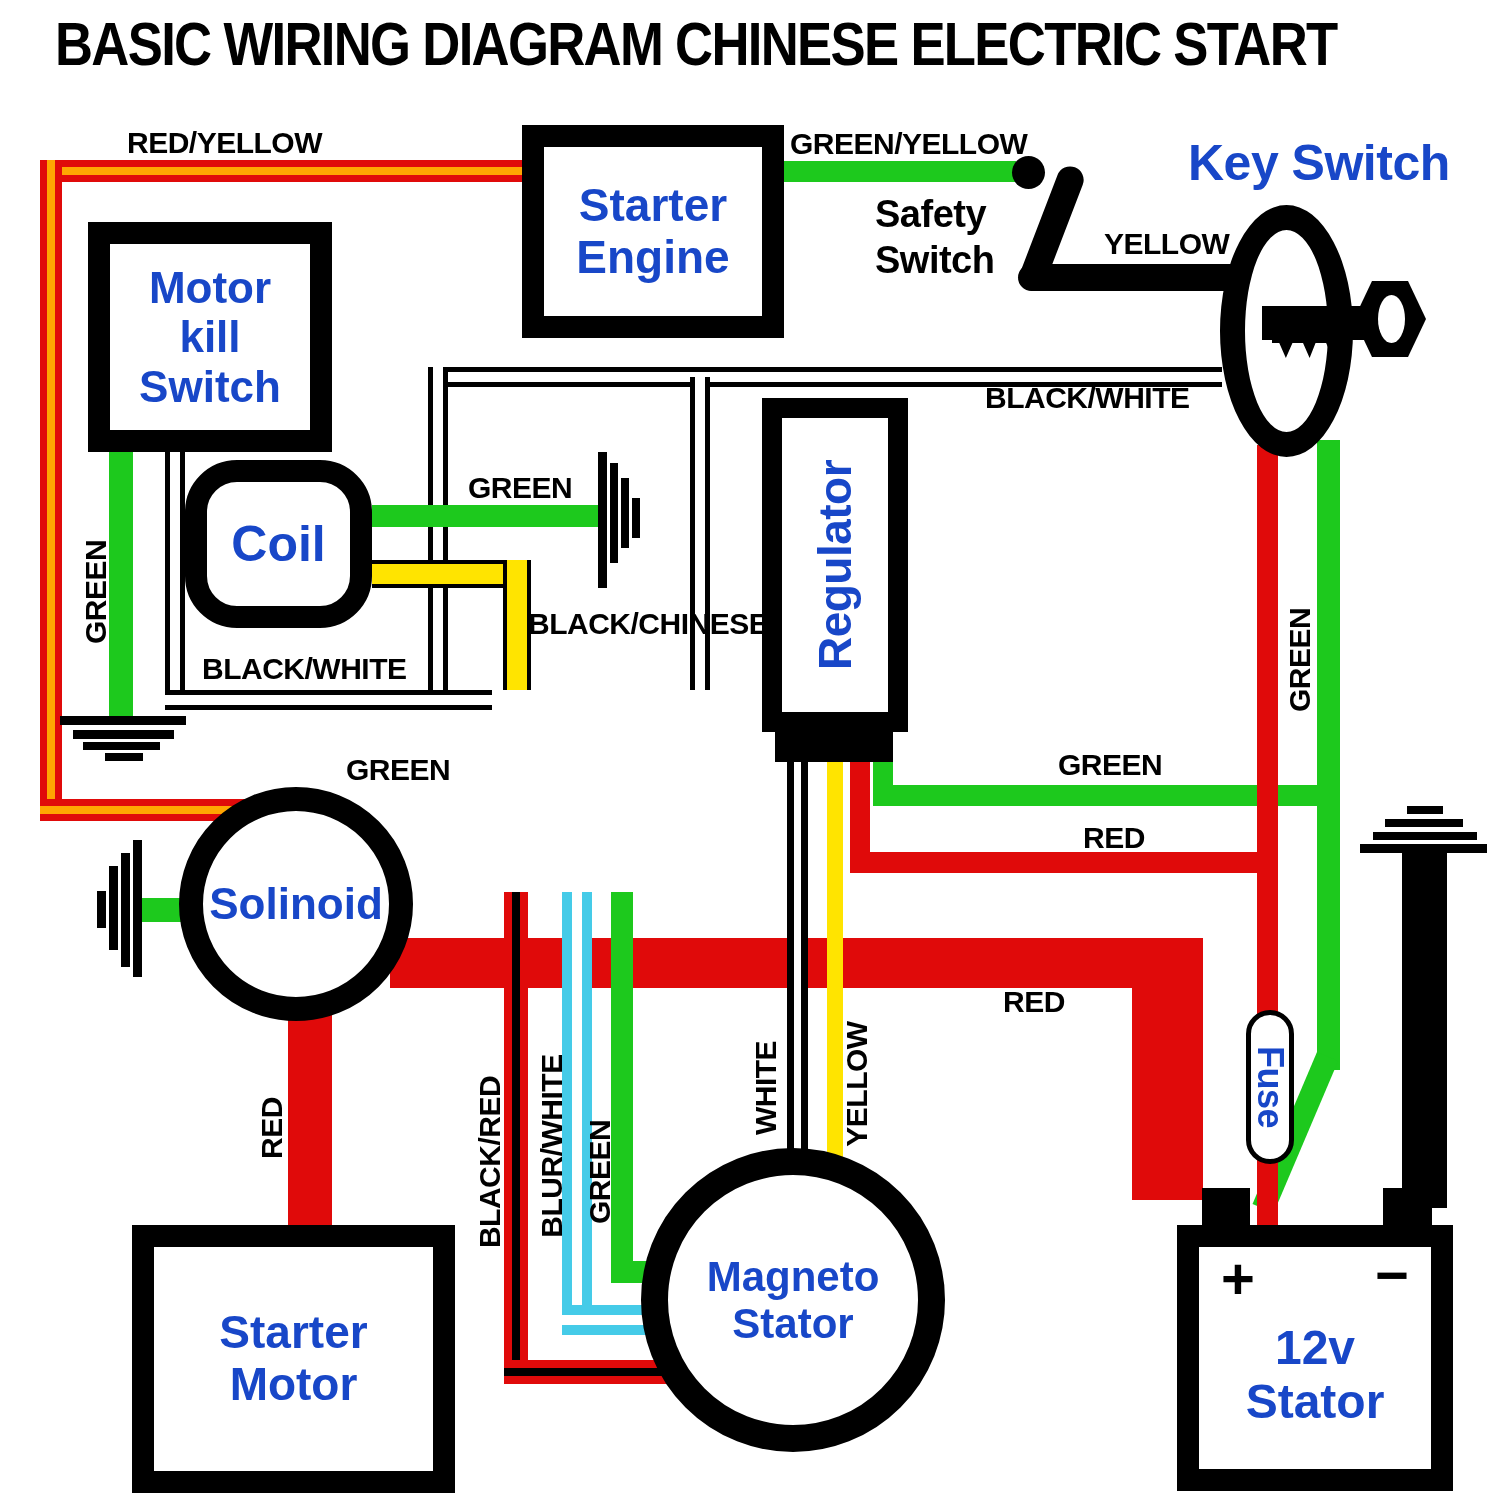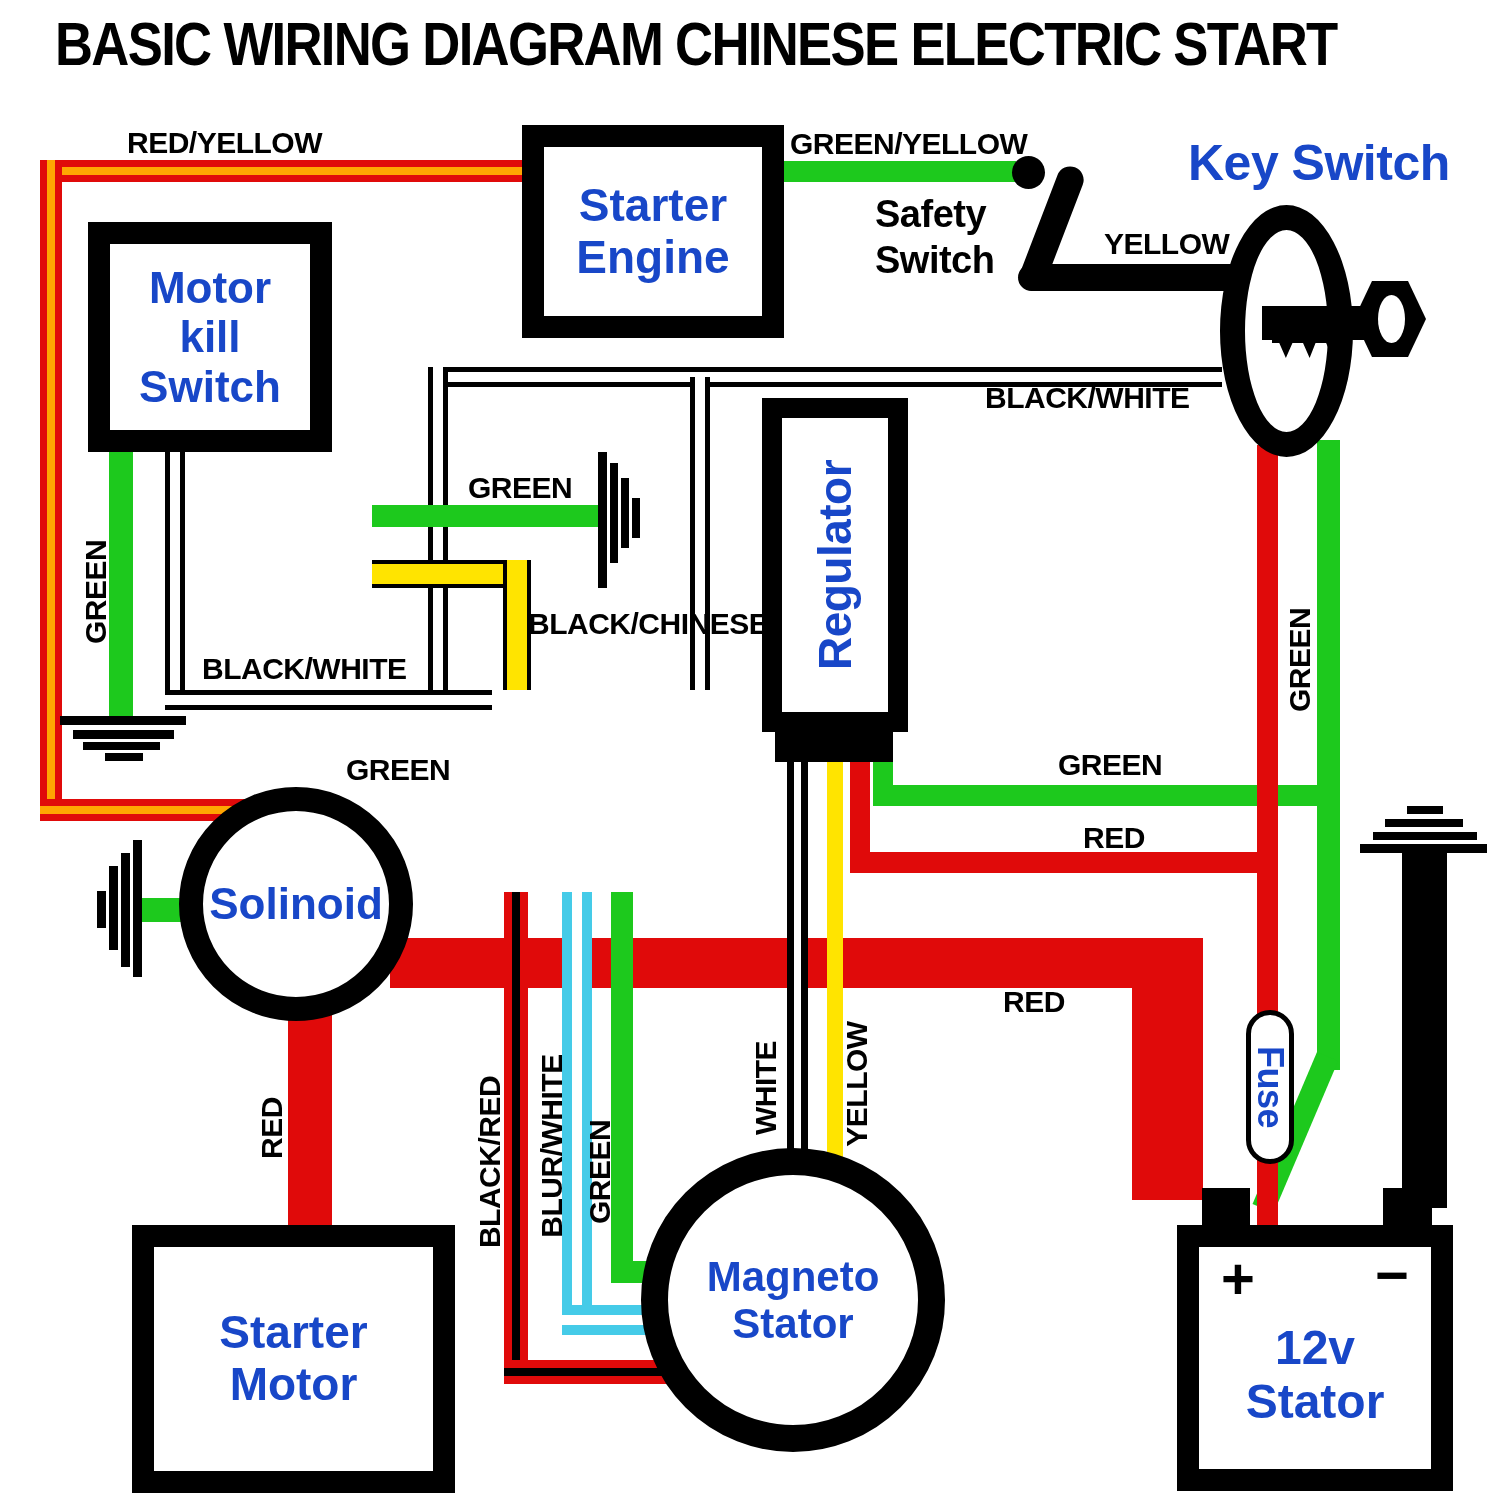--- a/index.html
+++ b/index.html
@@ -117,20 +117,23 @@
     <div>Motor</div>
     <div>kill</div>
     <div>Switch</div>
   </div>
 
   <div class="box" style="left:522px;top:125px;width:262px;height:213px;font-size:46px;">
     <div>Starter</div>
     <div>Engine</div>
   </div>
 
+  <div class="box" style="left:185px;top:460px;width:187px;height:168px;border-radius:52px;font-size:50px;">
+    <div>Coil</div>
+  </div>
 
 
   <div class="box" style="left:762px;top:398px;width:146px;height:334px;border-width:20px;"></div>
   <div class="abs blk" style="left:775px;top:732px;width:118px;height:30px;"></div>
   <div class="lbl vlbl bluetxt" style="left:835px;top:565px;font-size:46px;">Regulator</div>
 
   <div class="box" style="left:179px;top:787px;width:234px;height:234px;border-width:24px;border-radius:50%;font-size:44px;">
     <div>Solinoid</div>
   </div>
 

